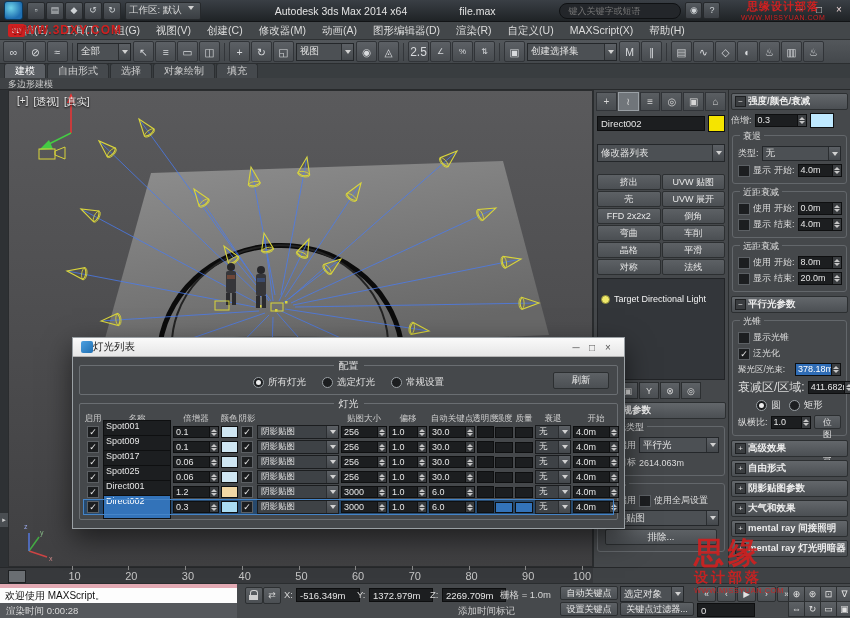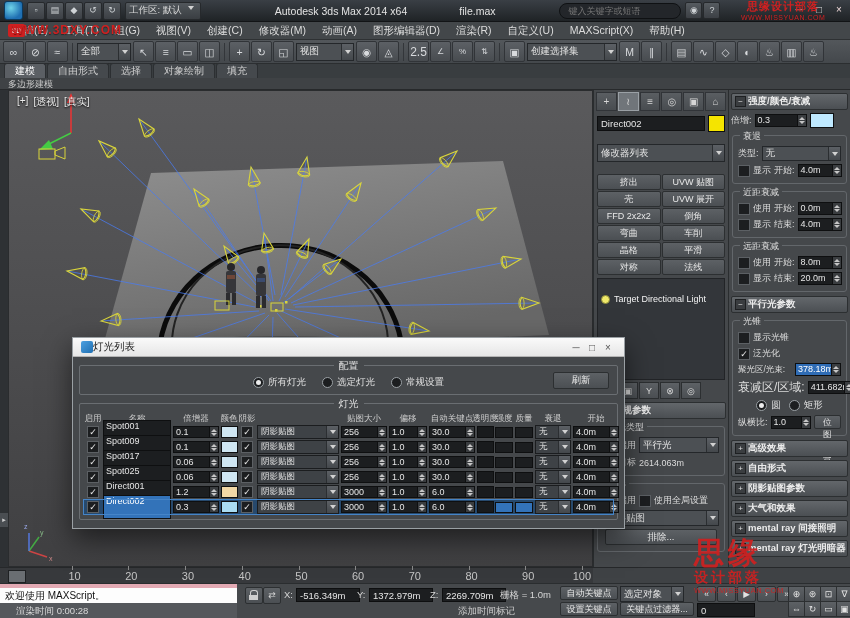--- a/index.html
+++ b/index.html
@@ -82,21 +82,21 @@
   #timeline{position:absolute;left:0;top:567px;width:593px;height:16px;background:#37393c;border-top:1px solid #26282a;display:flex;align-items:center}
   .tl-handle{width:16px;height:11px;background:#6a6e72;border:1px solid #1f2123;margin-left:8px;flex:none}
   .ticks{flex:1;display:flex;height:100%;align-items:center}
   .tick{flex:1;text-align:right;font-size:11px;color:#c4c4c4;position:relative;padding-right:2px}
   .tick::before{content:"";position:absolute;right:10px;top:-4px;height:4px;border-left:1px solid #8a8a8a}
   #timeline-right{position:absolute;left:593px;top:567px;width:257px;height:16px;background:#3f4245;border-top:1px solid #26282a}
   
   #statusbar{position:absolute;left:0;top:583px;width:850px;height:35px;background:#46494c;border-top:1px solid #2a2d2f}
   .pinkline{position:absolute;left:0;top:0;width:237px;height:4px;background:#e3aab4}
   .listener{position:absolute;left:0;top:4px;width:237px;height:15px;background:#fdfdfd;color:#111;font-size:10px;line-height:15px;padding-left:5px;box-sizing:border-box;overflow:hidden;white-space:nowrap}
-  .promptline{position:absolute;left:0;top:19px;width:237px;height:15px;background:#55585c;color:#d9d9d9;font-size:9.5px;line-height:15px;padding-left:16px;box-sizing:border-box;white-space:nowrap}
+  .promptline{position:absolute;left:0;top:19px;width:237px;height:15px;background:#55585c;color:#d9d9d9;font-size:9.5px;line-height:15px;padding-left:6px;box-sizing:border-box;white-space:nowrap}
   .lockbtn{position:absolute;left:245px;top:3px;width:16px;height:15px;background:linear-gradient(#5d6165,#4b4f53);border:1px solid #2c2f31;border-radius:2px}
   .lockbtn::before{content:"";position:absolute;left:4px;top:2px;width:6px;height:5px;border:1.5px solid #cfcfcf;border-bottom:none;border-radius:3px 3px 0 0}
   .lockbtn::after{content:"";position:absolute;left:3px;top:7px;width:9px;height:5px;background:#cfcfcf}
   .absbtn{position:absolute;left:263px;top:3px;width:16px;height:15px;background:linear-gradient(#5d6165,#4b4f53);border:1px solid #2c2f31;border-radius:2px;color:#d6d6d6;font-size:9px;line-height:14px;text-align:center}
   .coordlb{position:absolute;top:5px;font-size:9.5px;color:#d6d6d6}
   .coordfld{position:absolute;top:4px;width:56px;height:12px}
   .gridlb{position:absolute;left:500px;top:5px;font-size:9.5px;color:#d6d6d6;white-space:nowrap}
   .timetag{position:absolute;left:458px;top:21px;font-size:9.5px;color:#cfcfcf;white-space:nowrap}
   .sb-btn{position:absolute;height:14px;background:linear-gradient(#5d6165,#4b4f53);border:1px solid #2c2f31;border-radius:2px;color:#e6e6e6;font-size:9px;line-height:13px;text-align:center;white-space:nowrap;overflow:hidden;font-family:"Liberation Sans",sans-serif;padding:0}
   .pb{width:17px;height:14px;background:linear-gradient(#5d6165,#4b4f53);border:1px solid #2c2f31;border-radius:2px;display:flex;align-items:center;justify-content:center;font-size:8.5px;color:#e2e2e2}

